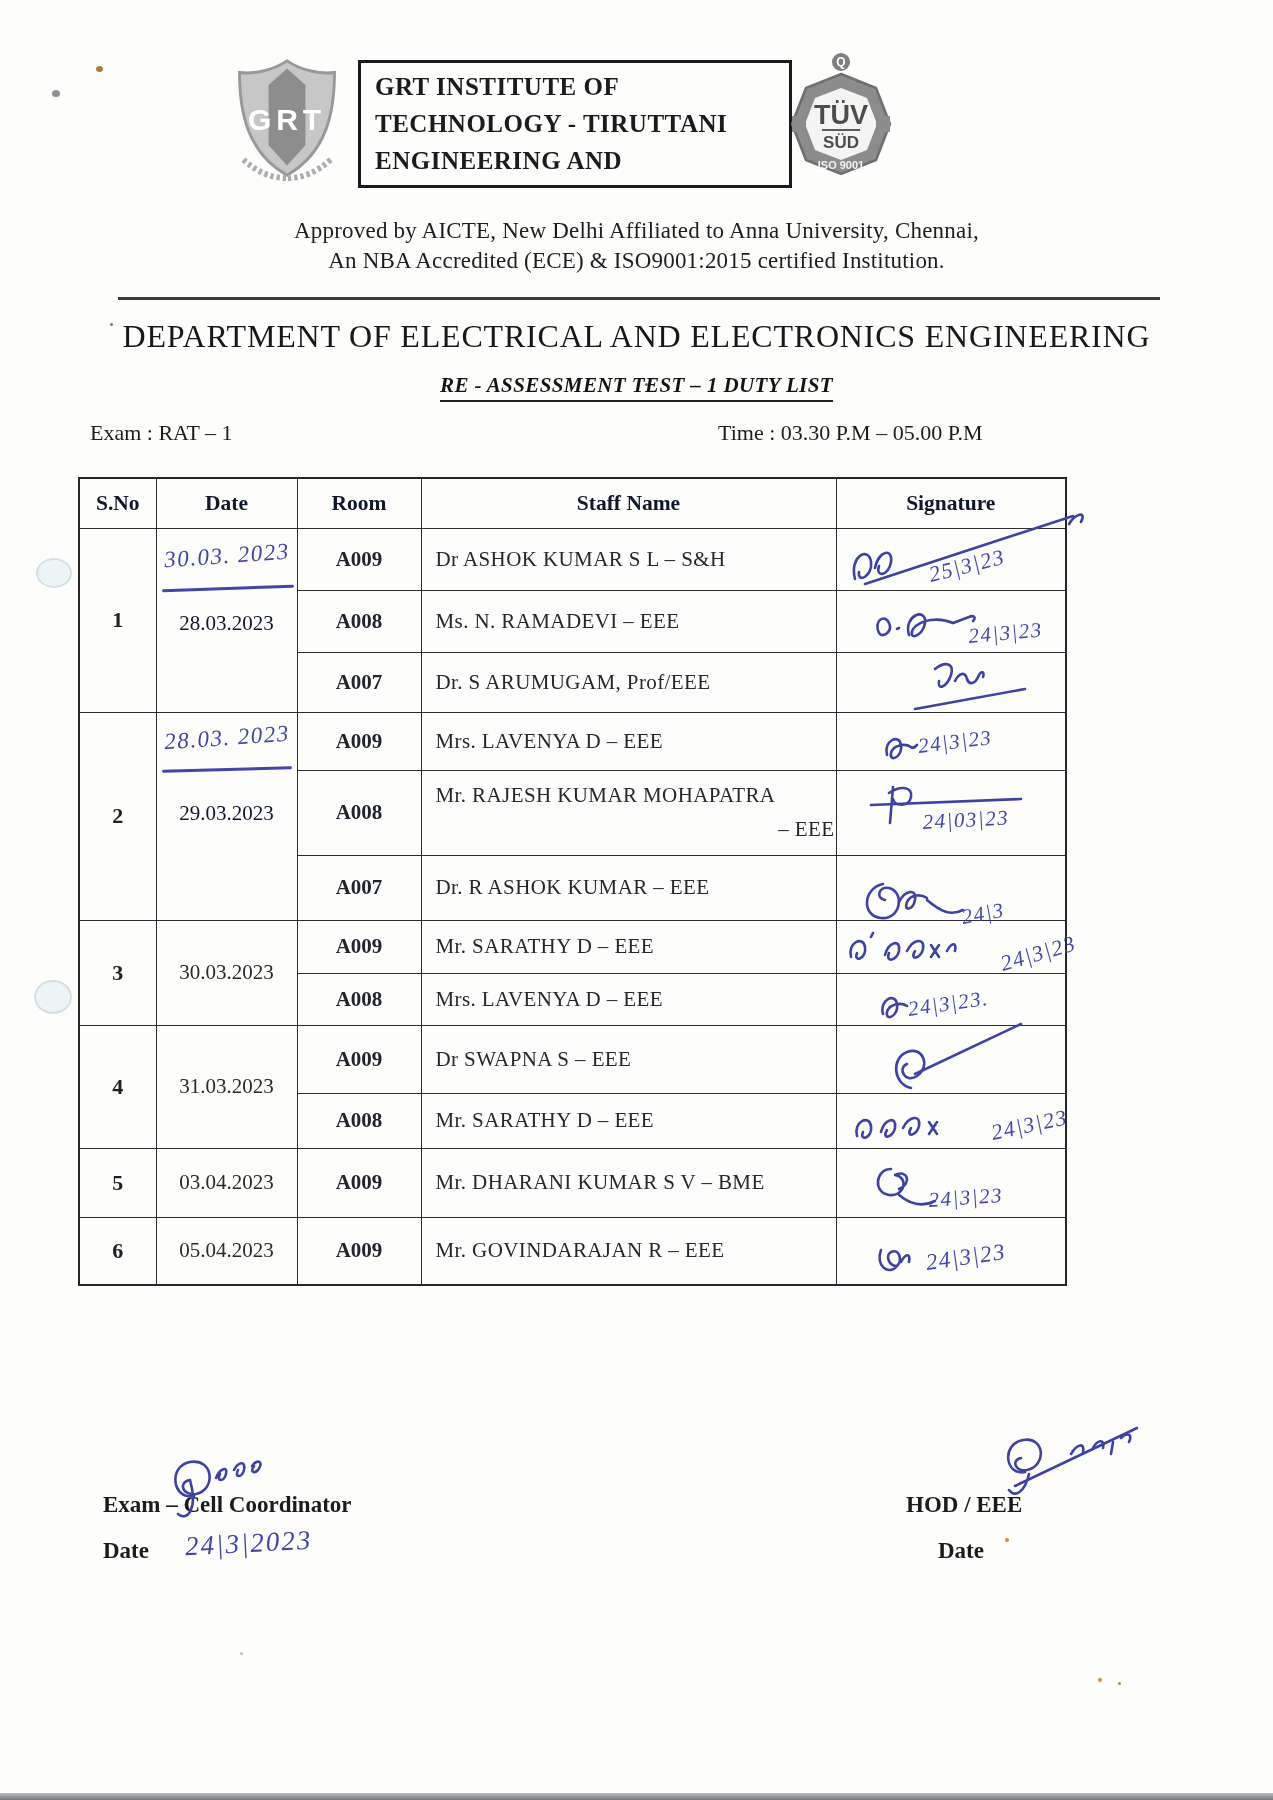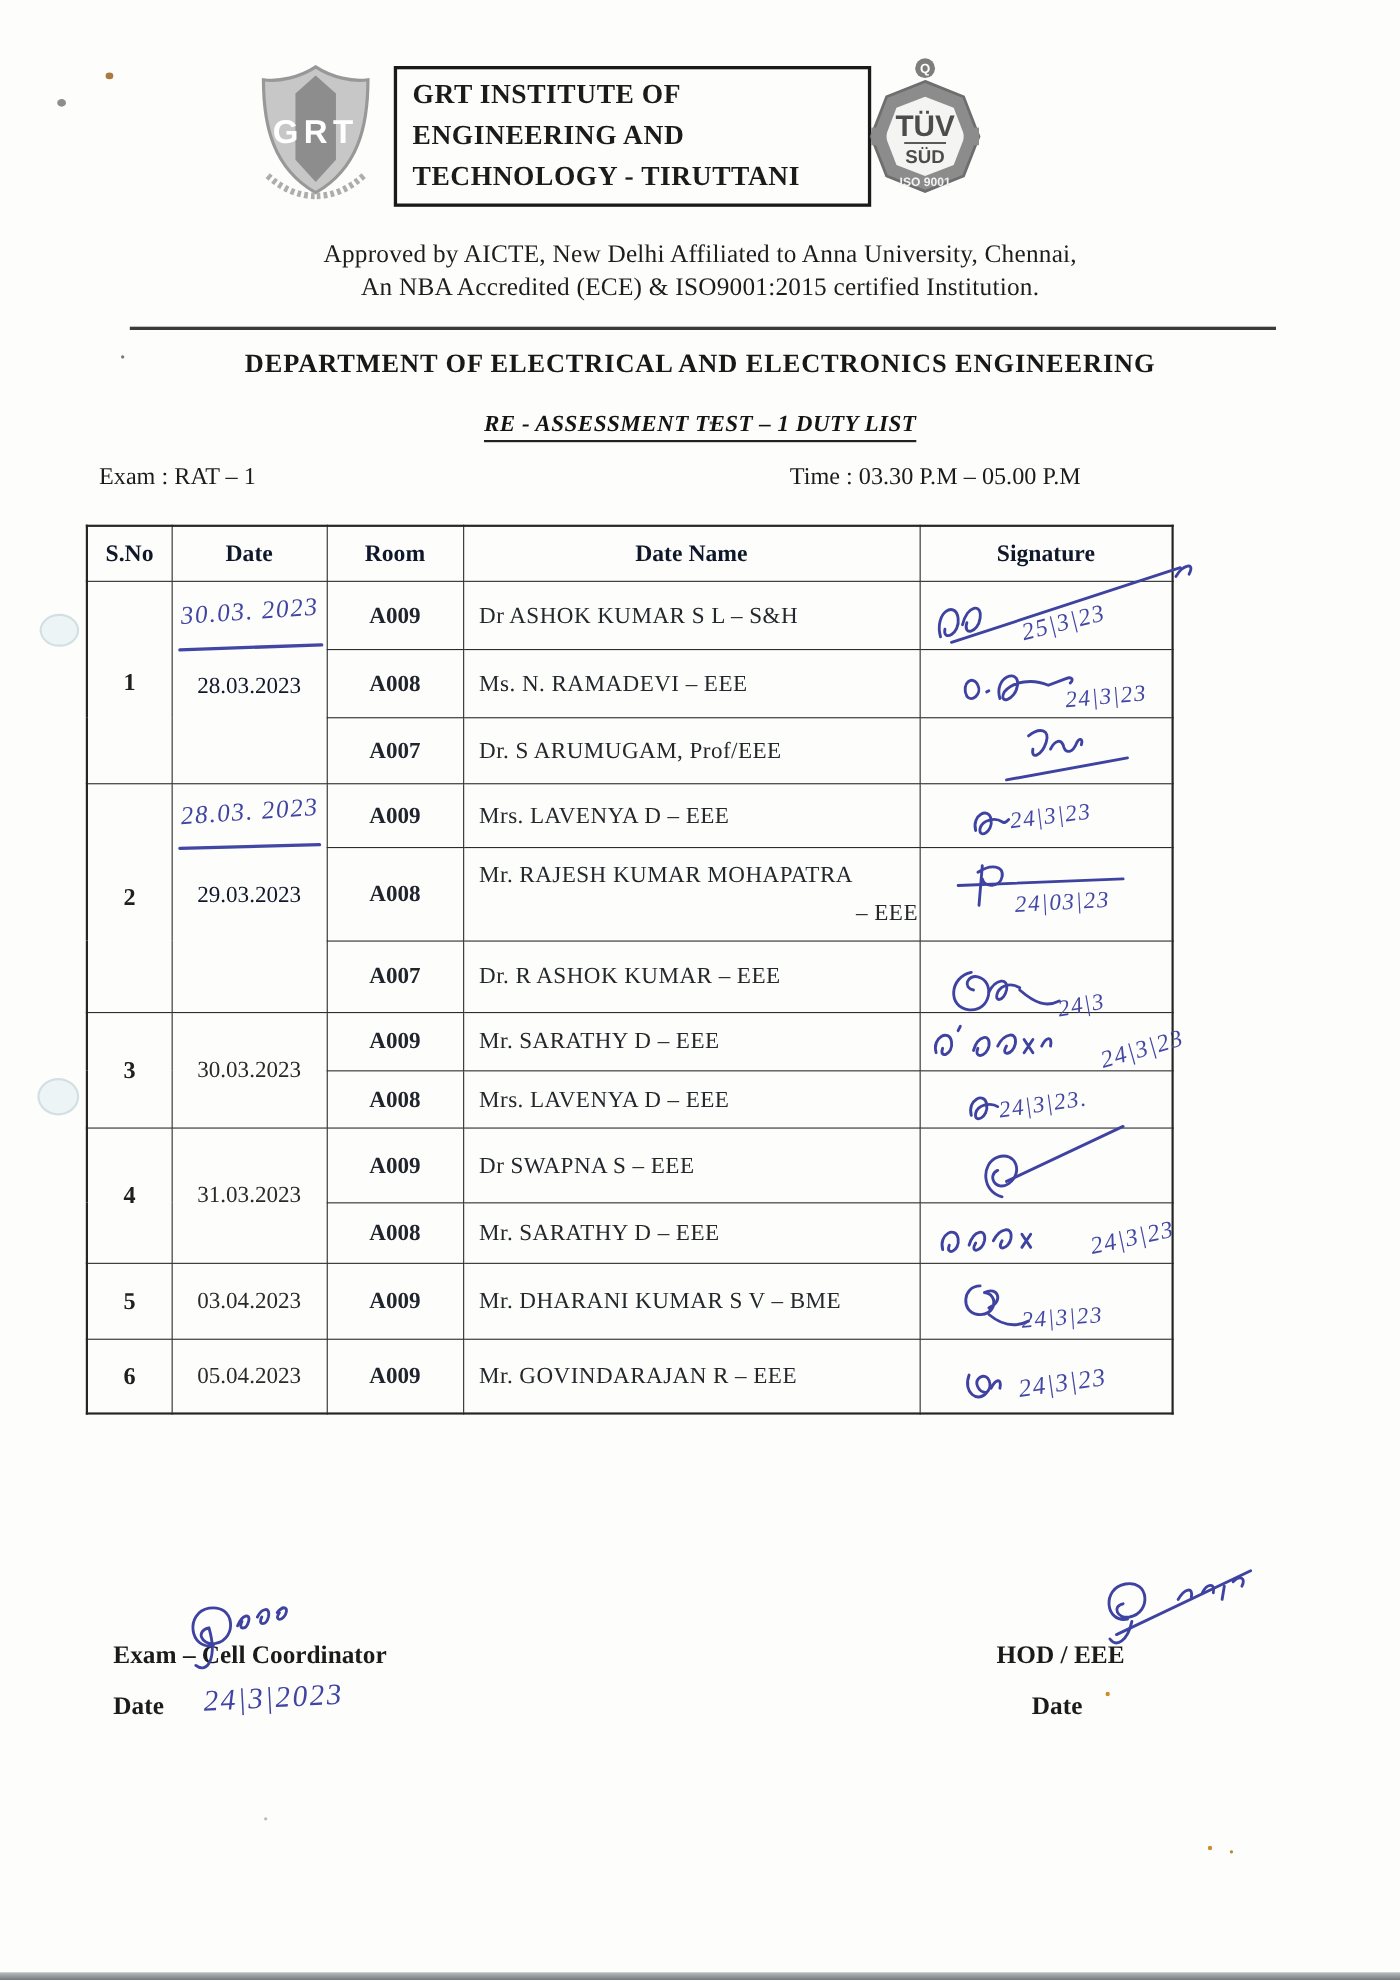--- a/index.html
+++ b/index.html
@@ -10,21 +10,21 @@
   .shield{position:absolute;left:226px;top:56px;width:122px;height:126px;}
   .title-box{position:absolute;left:358px;top:60px;width:400px;height:112px;
              border:3px solid #1a1a1a;padding:5px 14px;box-sizing:content-box;
              font-weight:bold;font-size:25px;line-height:37px;letter-spacing:.5px;color:#1b1b1b;}
   .tuv{position:absolute;left:786px;top:50px;width:110px;height:136px;}
   .approval{position:absolute;left:0;width:100%;text-align:center;font-size:23px;color:#1d1d1d;letter-spacing:.2px;}
   .approval.l1{top:218px;}
   .approval.l2{top:248px;}
   .rule{position:absolute;left:118px;top:297px;width:1042px;height:3px;background:#3b3b3b;}
   .dept{position:absolute;left:0;top:318px;width:100%;text-align:center;
-        font-weight:bold;font-size:24px;letter-spacing:.8px;color:#181818;}
+        font-weight:normal;font-size:32px;letter-spacing:.8px;color:#181818;}
   .test-title{position:absolute;left:0;top:373px;width:100%;text-align:center;}
   .test-title span{display:inline-block;font-weight:bold;font-style:italic;font-size:21px;
         letter-spacing:.4px;border-bottom:2.5px solid #222;padding-bottom:2px;color:#141414;}
   .exam{position:absolute;left:90px;top:420px;font-size:22px;color:#1c1c1c;}
   .time{position:absolute;left:718px;top:420px;font-size:22px;color:#1c1c1c;}
 
   
   table.duty{position:absolute;left:78px;top:477px;width:987px;border-collapse:collapse;table-layout:fixed;}
   table.duty th,table.duty td{border:1.6px solid #2c2c2c;overflow:visible;}
   table.duty{border:2.5px solid #262626;}
@@ -63,22 +63,22 @@
   <svg class="shield" viewBox="0 0 122 130">
     <path d="M61,5 C76,15 96,19 110,17 C110,60 101,100 61,123 C21,100 12,60 12,17 C26,19 46,15 61,5 Z" fill="#c7c7c7" stroke="#989898" stroke-width="3"></path>
     <path d="M61,13 L80,30 L80,92 L61,113 L42,92 L42,30 Z" fill="#8d8d8d"></path>
     <text x="61" y="76" text-anchor="middle" font-size="31" font-weight="bold" fill="#ffffff" font-family="Liberation Sans, sans-serif" letter-spacing="5">GRT</text>
     <path d="M16,107 C30,120 46,126 60,126" fill="none" stroke="#adadad" stroke-width="6" stroke-dasharray="3.5,3"></path>
     <path d="M106,107 C92,120 76,126 62,126" fill="none" stroke="#adadad" stroke-width="6" stroke-dasharray="3.5,3"></path>
   </svg>
 
   <div class="title-box">
     <div>GRT INSTITUTE OF</div>
+    <div>TECHNOLOGY - TIRUTTANI</div>
     <div>ENGINEERING AND</div>
-    <div>TECHNOLOGY - TIRUTTANI</div>
   </div>
 
   <svg class="tuv" viewBox="0 0 110 136">
     <circle cx="55" cy="12" r="9" fill="#7e7e7e"></circle>
     <text x="55" y="16" text-anchor="middle" font-size="12" font-weight="bold" fill="#ffffff" font-family="Liberation Sans, sans-serif">Q</text>
     <polygon points="55,24 90,38 104,74 90,110 55,124 20,110 6,74 20,38" fill="#8c8c8c" stroke="#6e6e6e" stroke-width="2.5"></polygon>
     <polygon points="55,38 81,48 91,74 81,100 55,110 29,100 19,74 29,48" fill="#f4f4f2"></polygon>
     <rect x="6" y="66" width="14" height="16" fill="#8c8c8c"></rect>
     <rect x="90" y="66" width="14" height="16" fill="#8c8c8c"></rect>
     <text x="55" y="74" text-anchor="middle" font-size="27" font-weight="bold" fill="#4c4c4c" font-family="Liberation Sans, sans-serif">TÜV</text>
@@ -103,21 +103,21 @@
         <col style="width:141px">
         <col style="width:124px">
         <col style="width:415px">
         <col style="width:230px">
       </colgroup>
     <thead>
       <tr style="height:50px">
         <th>S.No</th>
         <th>Date</th>
         <th>Room</th>
-        <th>Date Name</th>
+        <th>Staff Name</th>
         <th>Signature</th>
       </tr>
     </thead>
     <tbody>
 
       <tr style="height:62px">
         <td class="sno" rowspan="3">1</td>
         <td class="date-rel" rowspan="3">
           <div class="hand-date" style="top:14px">30.03. 2023</div>
           <div class="hand-rule" style="top:58px;left:5px;width:132px;transform:rotate(-2deg)"></div>

